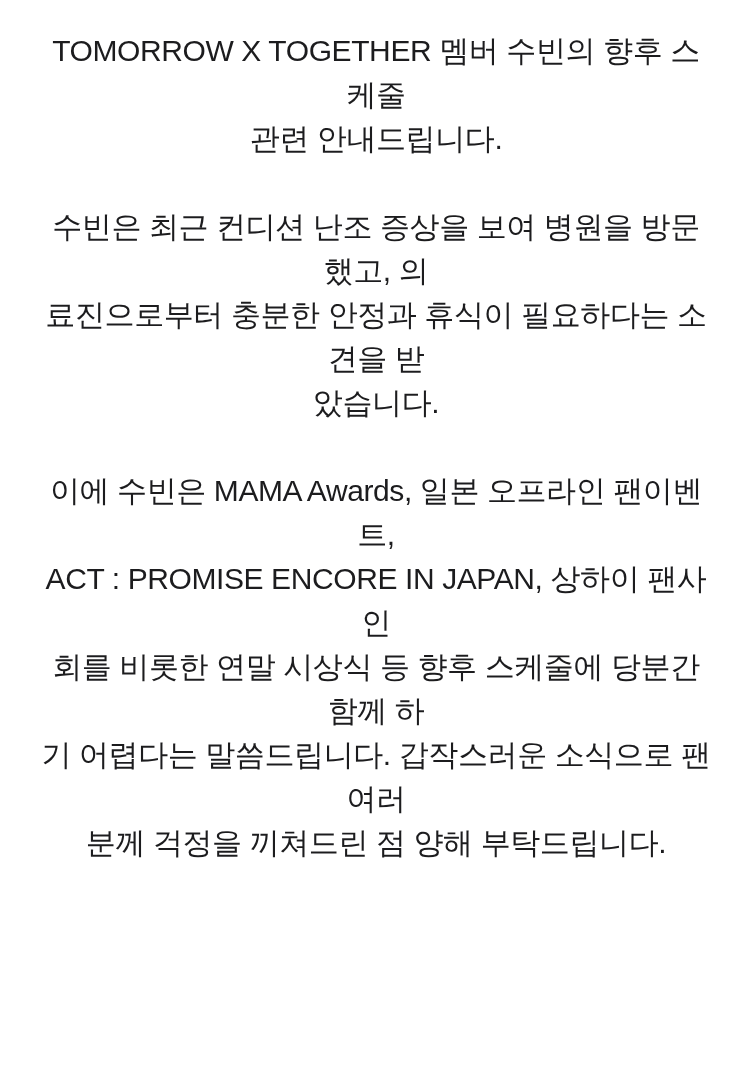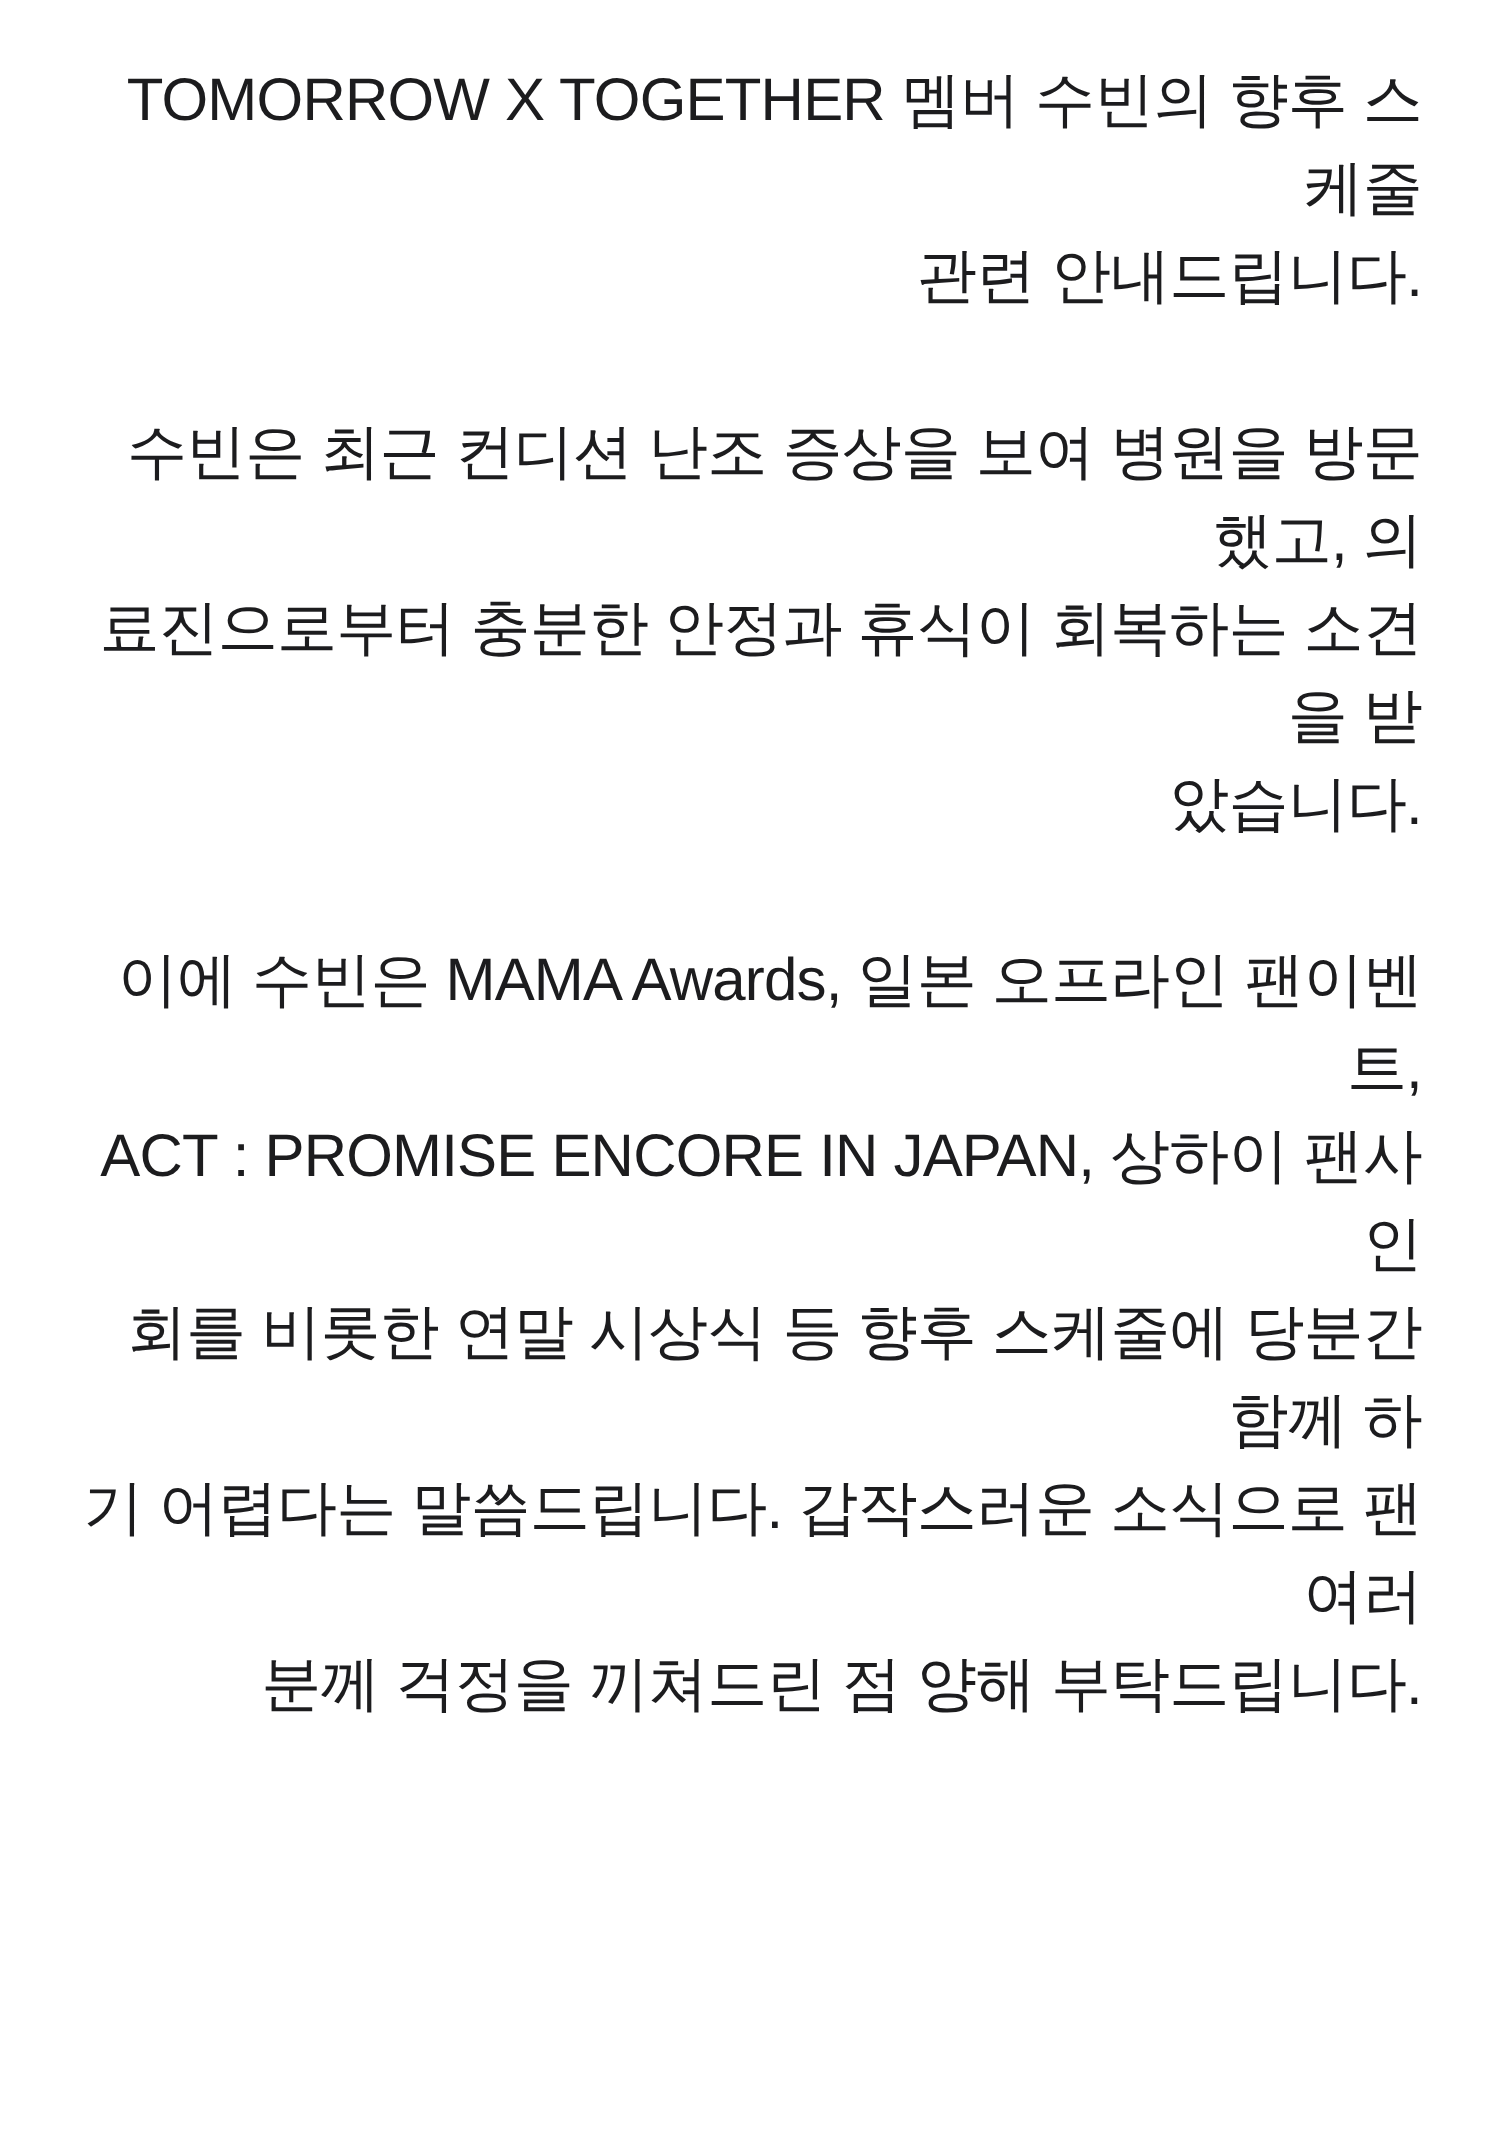--- a/index.html
+++ b/index.html
@@ -21,35 +21,35 @@
     padding: 29px 38px 0 41px;
   }
   .notice-paragraph {
     margin: 0 0 44px 0;
     font-size: 30px;
     line-height: 44px;
     font-weight: 400;
     letter-spacing: -0.4px;
     color: #1c1c1e;
     white-space: pre-line;
-    text-align: right;
+    text-align: center;
   }
   .notice-paragraph:last-child {
     margin-bottom: 0;
   }
 </style>
 </head>
 <body>
 
 <main class="notice-body">
   <p class="notice-paragraph">TOMORROW X TOGETHER 멤버 수빈의 향후 스케줄
 관련 안내드립니다.</p>
 
   <p class="notice-paragraph">수빈은 최근 컨디션 난조 증상을 보여 병원을 방문했고, 의
-료진으로부터 충분한 안정과 휴식이 회복하는 소견을 받
+료진으로부터 충분한 안정과 휴식이 필요하다는 소견을 받
 았습니다.</p>
 
 
   <p class="notice-paragraph">이에 수빈은 MAMA Awards, 일본 오프라인 팬이벤트,
 ACT : PROMISE ENCORE IN JAPAN, 상하이 팬사인
 회를 비롯한 연말 시상식 등 향후 스케줄에 당분간 함께 하
 기 어렵다는 말씀드립니다. 갑작스러운 소식으로 팬 여러
 분께 걱정을 끼쳐드린 점 양해 부탁드립니다.</p>
 
 </main>

